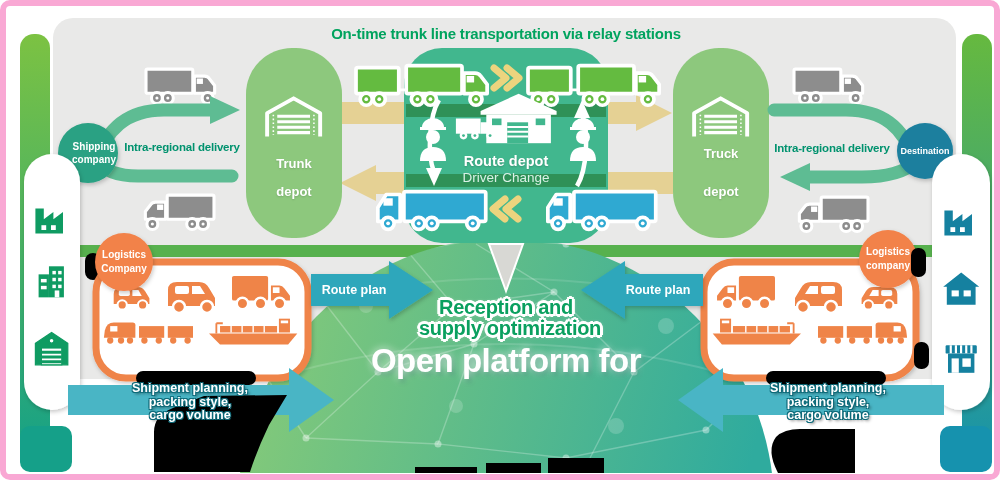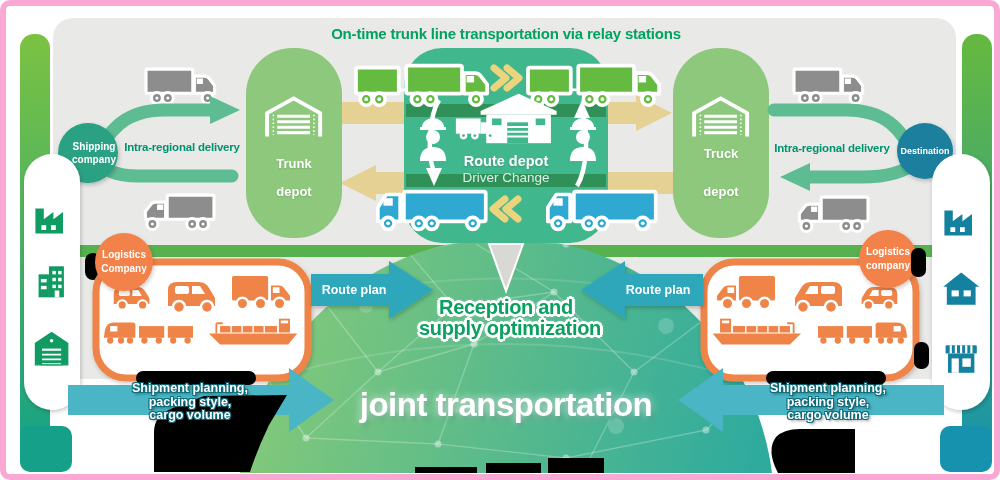--- a/index.html
+++ b/index.html
@@ -511,21 +511,21 @@
 <div class="txt t-log" style="left:118px;top:263px;">Company</div>
 <div class="txt t-log" style="left:882px;top:246px;">Logistics</div>
 <div class="txt t-log" style="left:882px;top:260px;">company</div>
 
 <div class="txt t-route" style="left:348px;top:284px;">Route plan</div>
 <div class="txt t-route" style="left:652px;top:284px;">Route plan</div>
 
 <div class="txt t-reception" style="left:500px;top:301px;">Reception and</div>
 <div class="txt t-reception" style="left:504px;top:322px;">supply optimization</div>
 
-<div class="txt t-platform" style="left:500px;top:398px;">joint transportation</div>
+<div class="txt t-platform" style="left:500px;top:354px;">Open platform for</div>
 
 <div class="txt t-ship" style="left:184px;top:382px;">Shipment planning,</div>
 <div class="txt t-ship" style="left:184px;top:396px;">packing style,</div>
 <div class="txt t-ship" style="left:184px;top:409px;">cargo volume</div>
 
 <div class="txt t-ship" style="left:822px;top:382px;">Shipment planning,</div>
 <div class="txt t-ship" style="left:822px;top:396px;">packing style,</div>
 <div class="txt t-ship" style="left:822px;top:409px;">cargo volume</div>
 
 </div>

